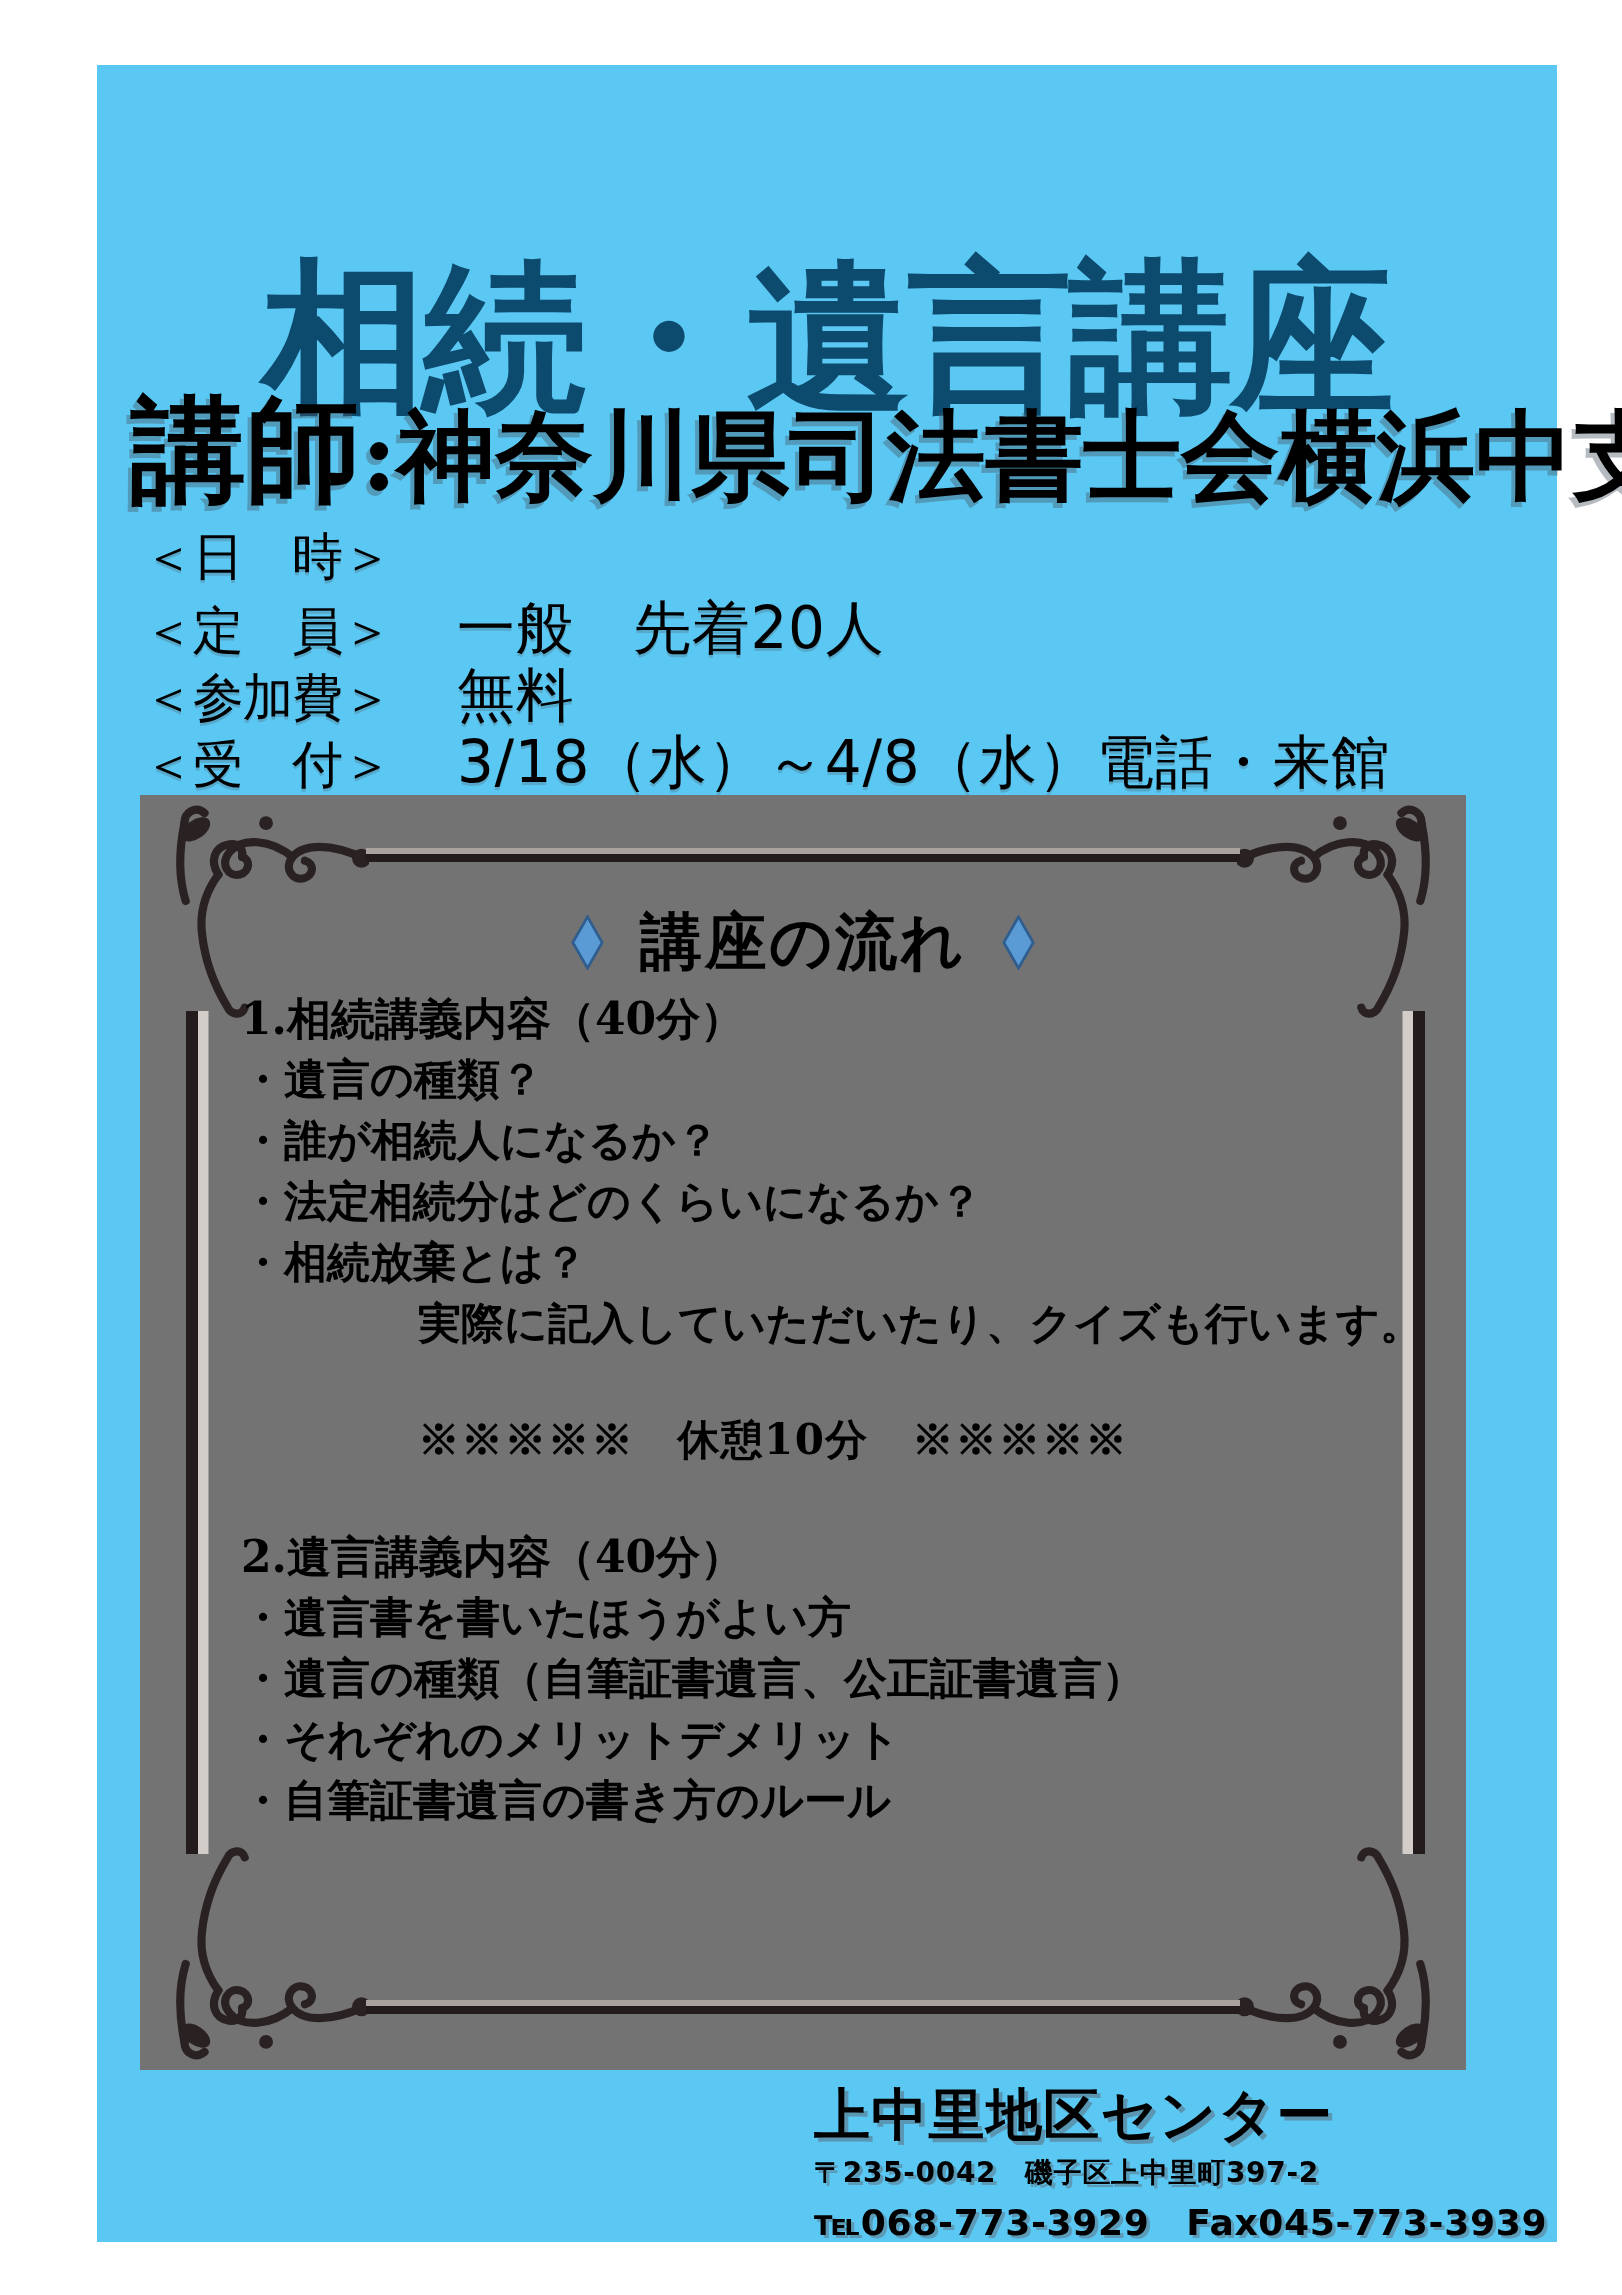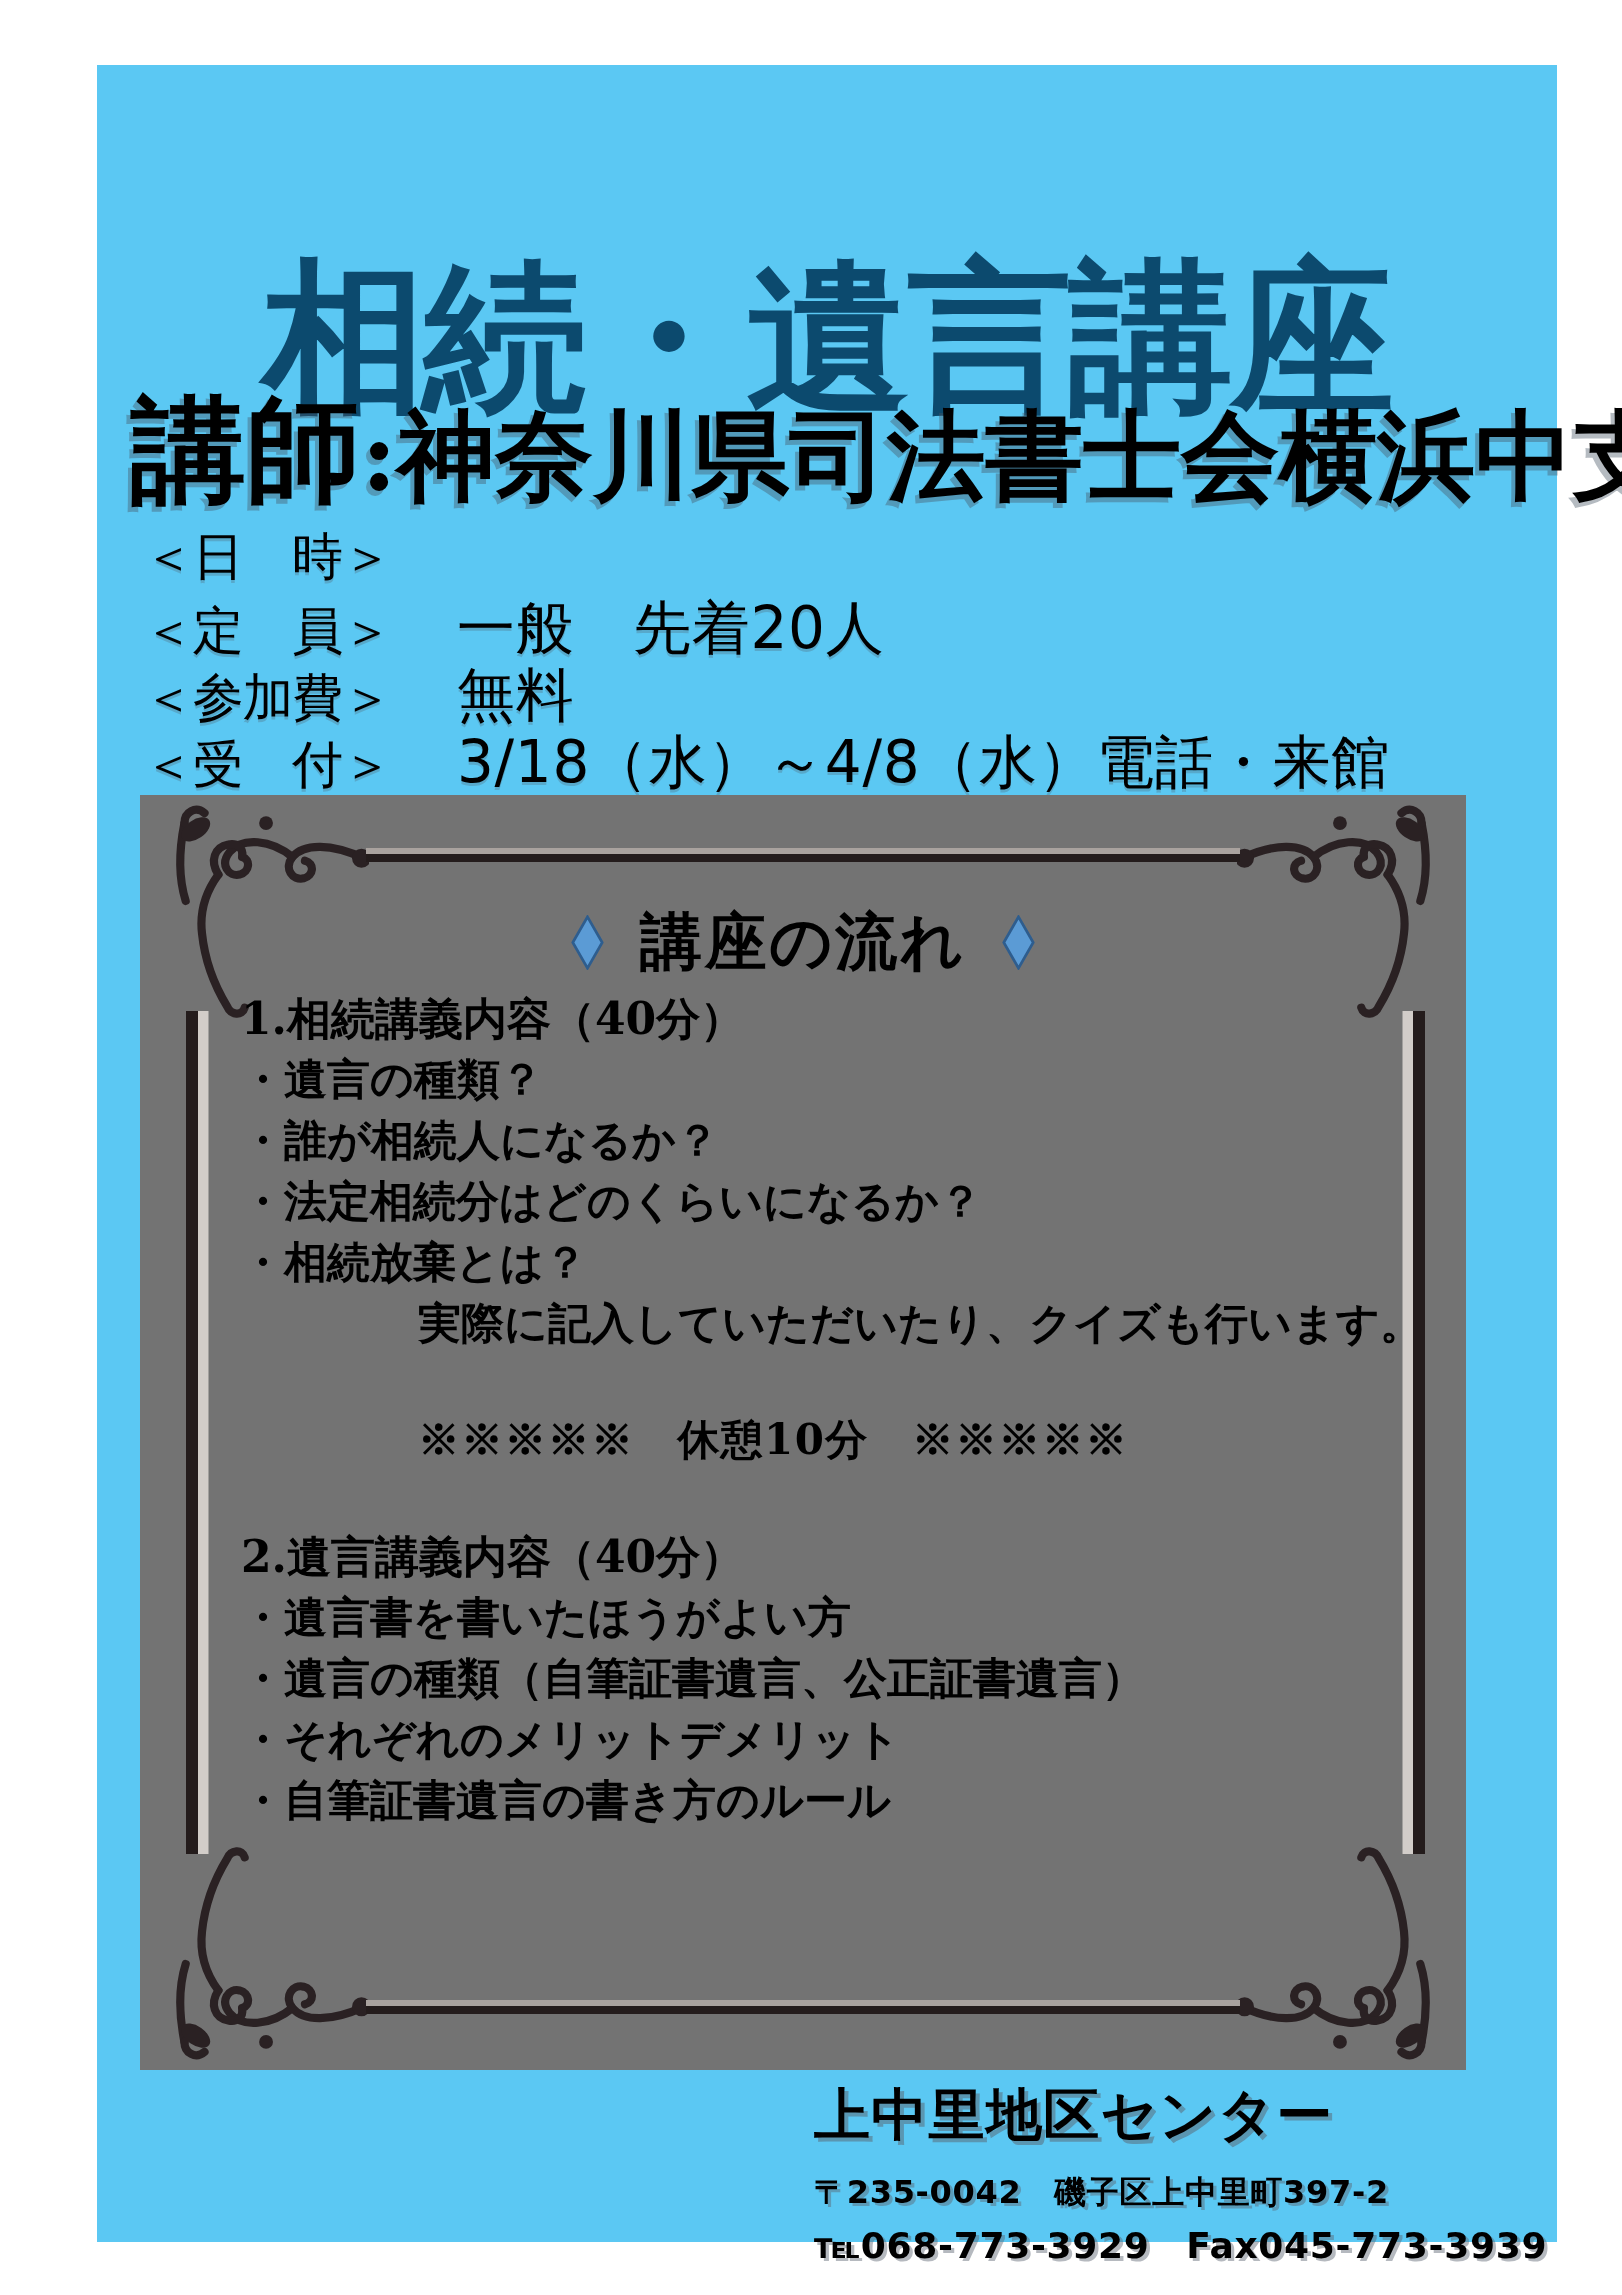--- a/index.html
+++ b/index.html
@@ -74,21 +74,21 @@
     letter-spacing:1.3px;
   }
   .sec2{margin-top:56px;}
   
   .footer{position:absolute;left:717px;top:2013px;white-space:nowrap;}
   .f-name{
     font-size:56px;font-weight:bold;letter-spacing:1.3px;
     text-shadow:3.9px 3.9px 0 rgba(90,100,112,0.50);
   }
   .f-addr{
-    font-size:32px;font-weight:bold;margin-top:17px;letter-spacing:0.7px;
+    font-size:28px;font-weight:bold;margin-top:0;letter-spacing:0.7px;
     text-shadow:3.3px 3.3px 0 rgba(90,100,112,0.45);
   }
   .f-phone{
     font-size:36px;font-weight:bold;margin-top:6.5px;letter-spacing:0.7px;
     text-shadow:3.3px 3.3px 0 rgba(90,100,112,0.45);
   }
   .defs{position:absolute;width:0;height:0;overflow:hidden;}
 </style>
 </head>
 <body>

